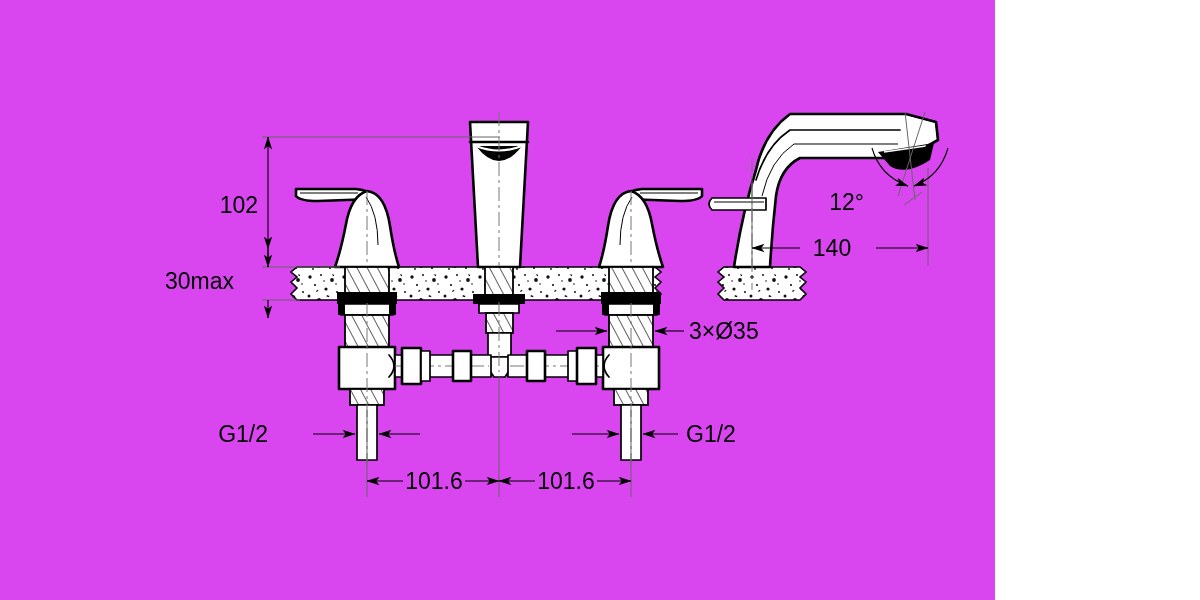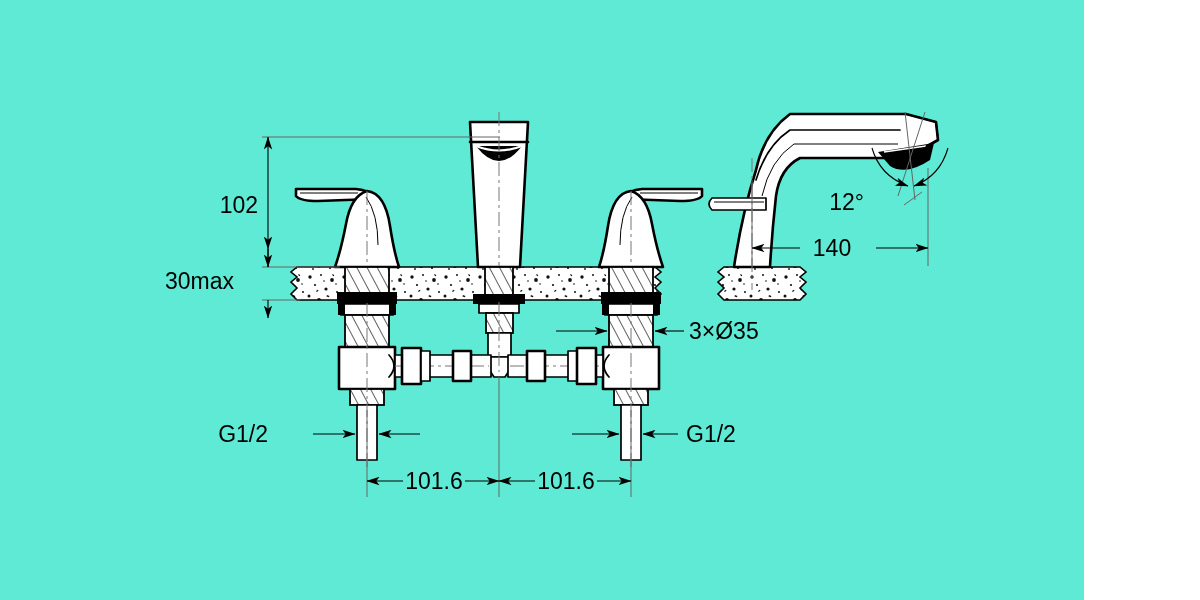--- a/index.html
+++ b/index.html
@@ -8,23 +8,23 @@
     background: #ffffff;
   }
   body {
     width: 1200px;
     height: 600px;
     overflow: hidden;
     font-family: "Liberation Sans", sans-serif;
   }
   #drawing-root {
     position: relative;
-    width: 1084px;
+    width: 995px;
     height: 600px;
-    background: #5eead4;
+    background: #d946ef;
   }
   svg.tech-drawing {
     display: block;
     width: 1200px;
     height: 600px;
   }
   .dim-text {
     font-family: "Liberation Sans", sans-serif;
     font-size: 23px;
     fill: #000000;

